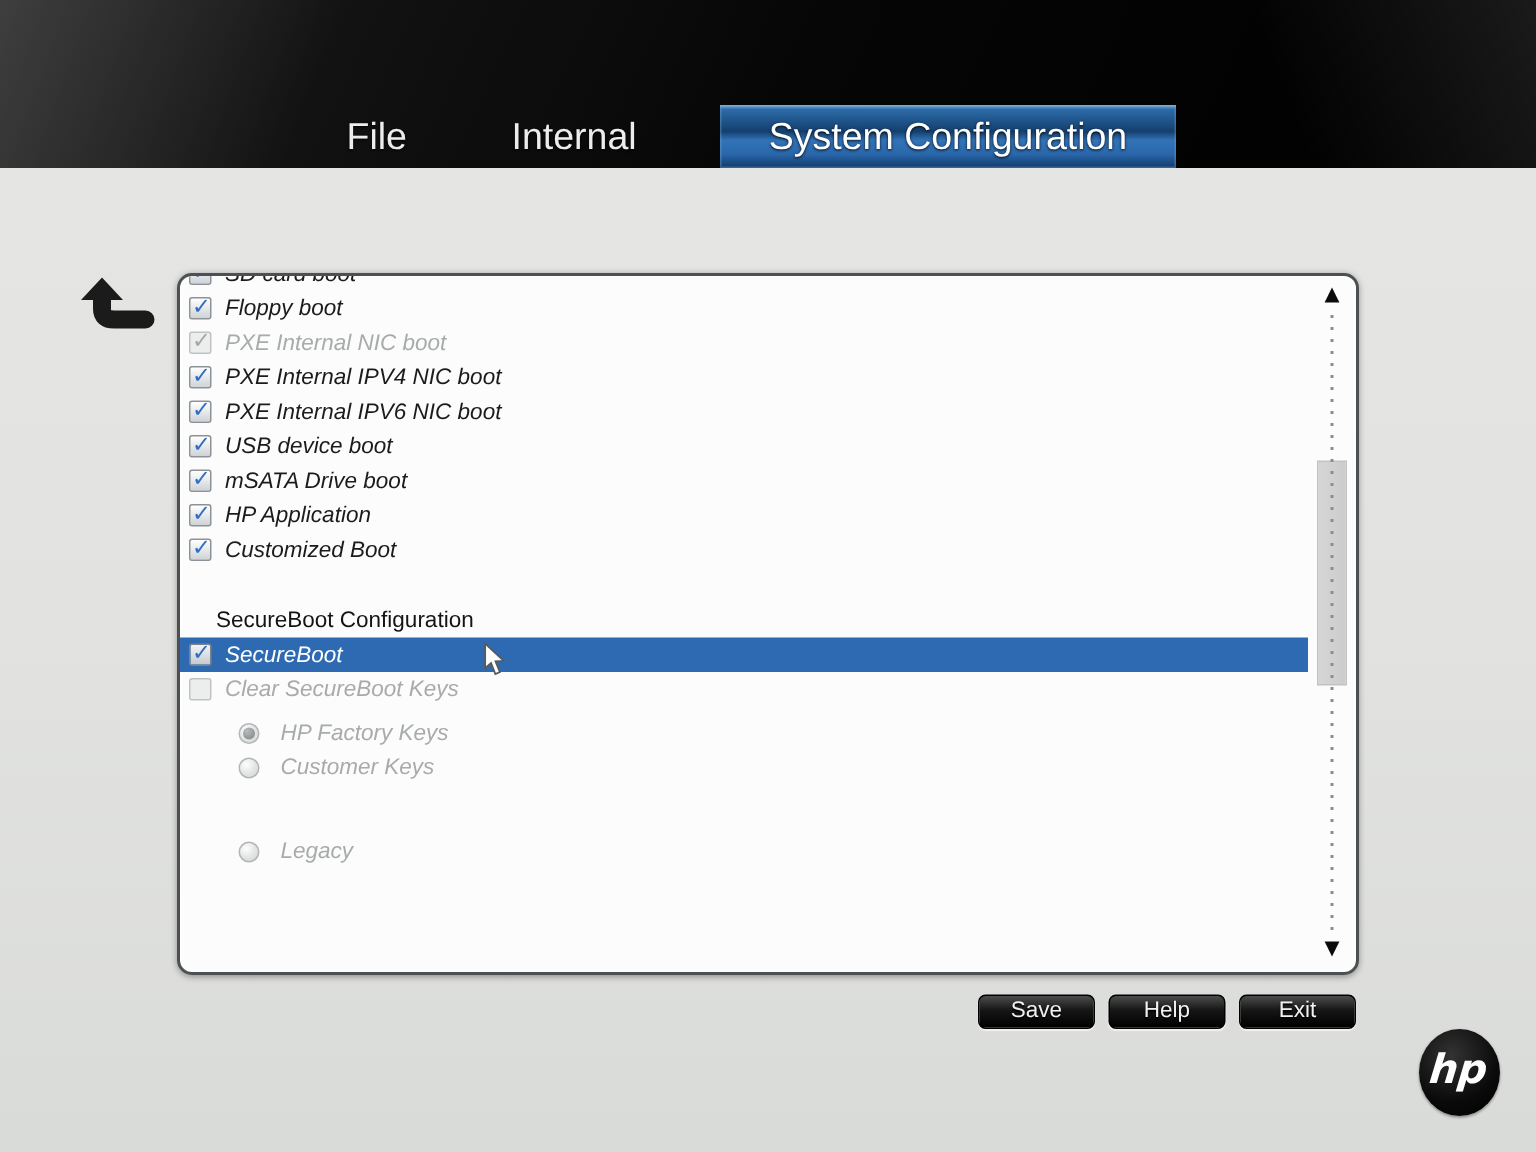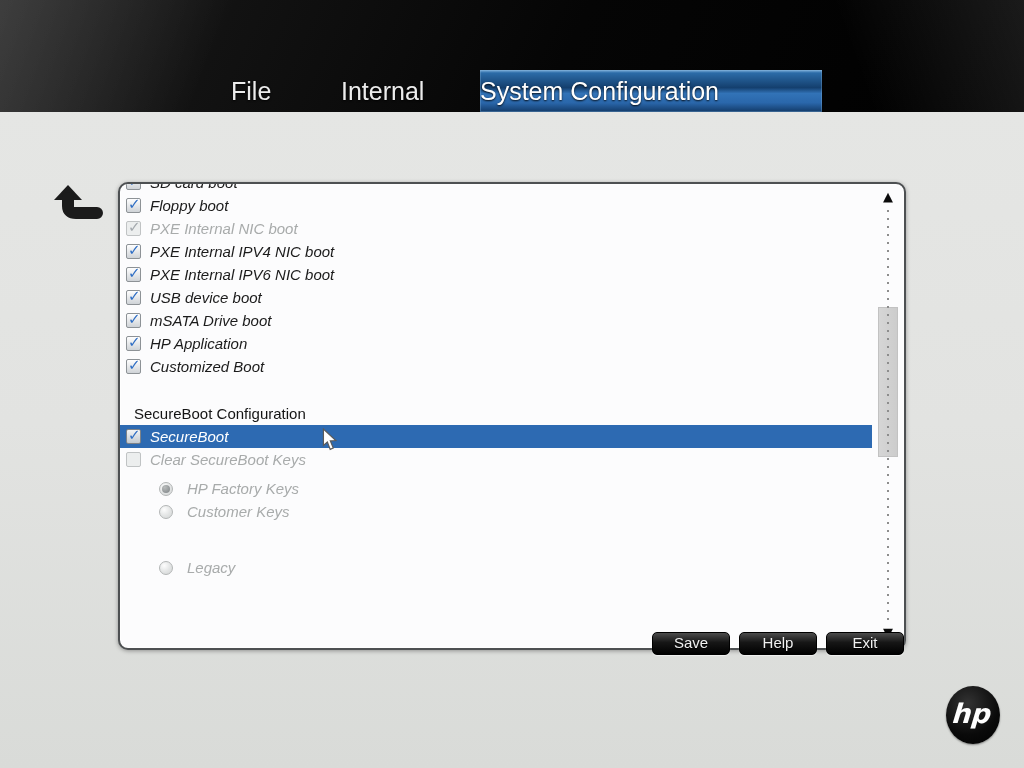--- a/index.html
+++ b/index.html
@@ -22,21 +22,21 @@
                linear-gradient(110deg, rgba(255,255,255,.08) 0%, transparent 22%);
   }
   .tab{
     position:absolute; bottom:0; height:42px; line-height:42px;
     color:#ececec; font-size:25px; text-shadow:0 1px 2px rgba(0,0,0,.9);
     cursor:default; white-space:nowrap;
   }
   .tab-file{ left:231px;text-align:right; }
   .tab-security{ left:341px; }
   .tab-active{
-    left:480px; width:342px; text-align:left; color:#fff;
+    left:480px; width:304px; text-align:center; color:#fff;
     background:linear-gradient(180deg,#7fb2dc 0%,#2c6ca8 7%,#143f6e 42%,#3273b7 56%,#2a67ab 78%,#123a68 100%);
     box-shadow:inset 0 0 0 1px rgba(130,175,215,.35);
   }
 
   
   .back-arrow{ position:absolute; left:46px; top:182px; width:62px; height:42px; }
 
   
   .panel{
     position:absolute; left:118px; top:182px; width:788px; height:468px;
@@ -49,21 +49,21 @@
   .group{ position:absolute; left:0; width:752px; }
   #boot-list{ top:-13px; }
   #secure-section{ top:218px; }
   #user-mode-section{ top:293px; }
   #boot-mode-section{ top:372px; }
 
   .row{ height:23px; display:flex; align-items:center; font-size:15px; color:#1b1b1b; }
   .row .lbl{ margin-left:9px; white-space:nowrap;font-style:italic; }
   .row.sel{ background:#2d6ab2; color:#fff; }
   .row.dis{ color:#a8abab; }
-  .sec-header{ height:23px; line-height:23px; padding-left:14px; font-size:15px; color:#141414; white-space:nowrap; }
+  .sec-header{ height:23px; line-height:23px; padding-left:24px; font-size:15px; color:#141414; white-space:nowrap; }
   .sec-header.dis{ color:#a8abab; }
 
   
   .cb{
     width:15px; height:15px; margin-left:6px; flex:0 0 15px;
     background:linear-gradient(180deg,#ffffff 0%,#cfd3d7 100%);
     border:1px solid #8d9296; border-radius:2px; position:relative;
   }
   .cb .ck{
     position:absolute; left:1px; top:-4px; font-size:15px; font-weight:bold;
@@ -98,21 +98,21 @@
   .sb-thumb{
     position:absolute; left:0; top:119px; width:20px; height:150px;
     background:linear-gradient(90deg,#d6d6d6,#cccccc); border:1px solid #c2c2c2;
   }
   .sb-dots{
     position:absolute; left:9px; top:22px; bottom:22px; width:2px;
     background:repeating-linear-gradient(180deg,#8d8d8d 0 2px, transparent 2px 8px);
   }
 
   
-  .footer-buttons{ position:absolute; left:652px; top:632px; display:flex; gap:9px; }
+  .footer-buttons{ position:absolute; left:652px; top:663px; display:flex; gap:9px; }
   .fbtn{
     width:78px; height:23px; border-radius:5px; border:1px solid #000;
     background:linear-gradient(180deg,#4c4c4c 0%,#161616 45%,#000 100%);
     color:#f0f0f0; font-size:15px; font-family:"Liberation Sans", sans-serif;
     text-shadow:0 1px 1px #000; box-shadow:0 1px 1px rgba(255,255,255,.6);
     padding:0 0 2px 0; cursor:default;
   }
 
   
   .hp-logo{

